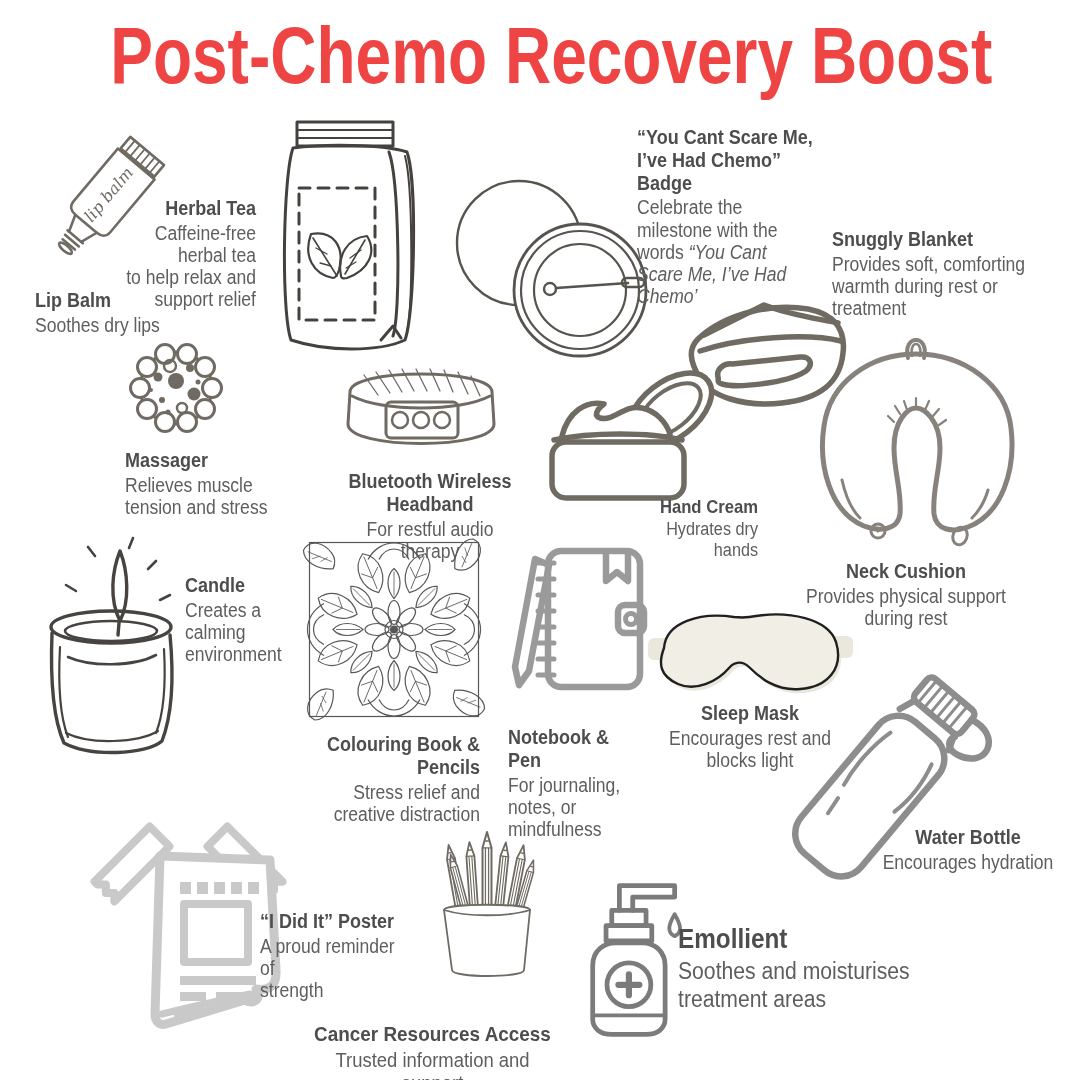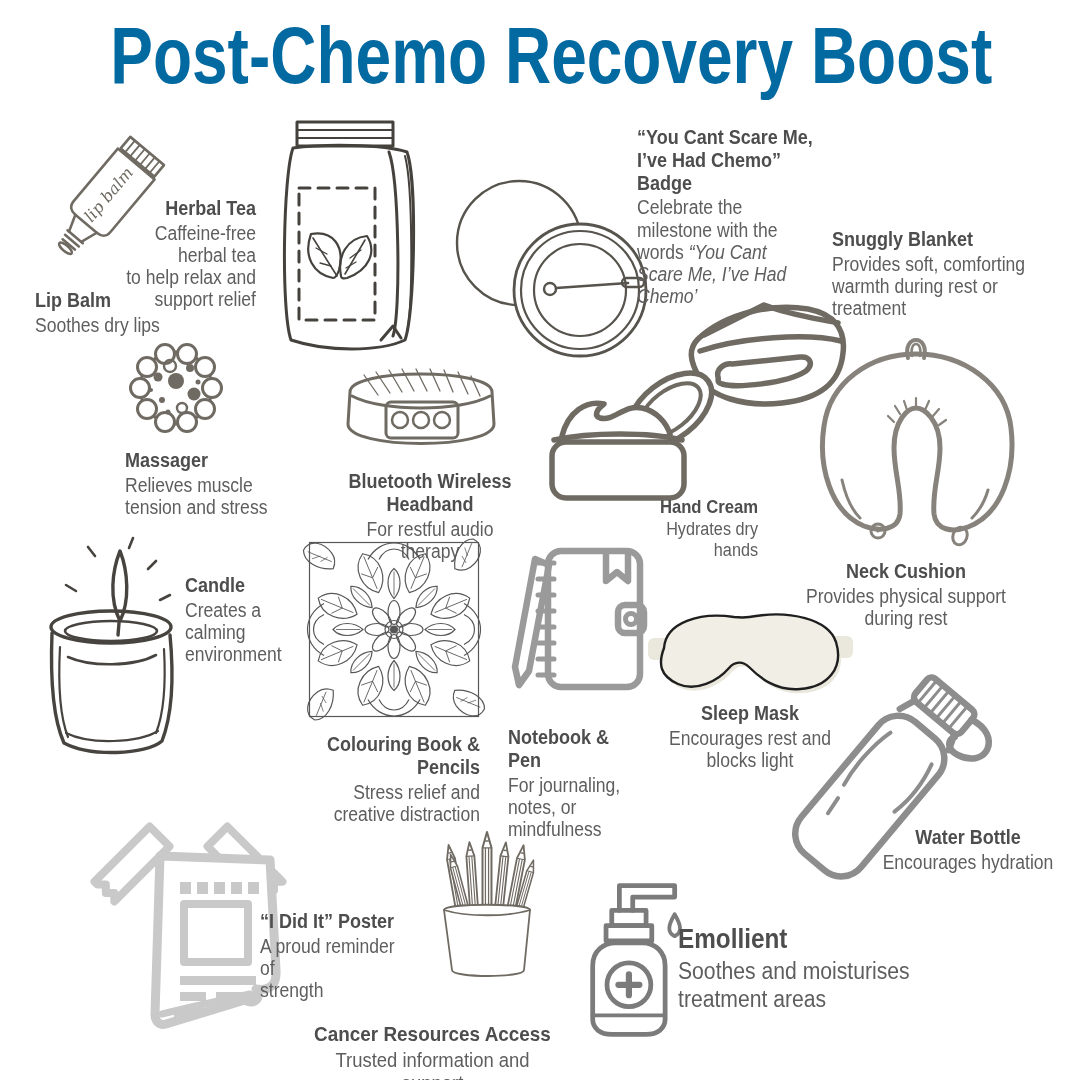--- a/index.html
+++ b/index.html
@@ -1,19 +1,19 @@
 <!DOCTYPE html>
 <html><head>
 <meta charset="utf-8">
 <style>
   html,body{margin:0;padding:0;background:#fff;}
   .canvas{position:relative;width:1080px;height:1080px;background:#ffffff;overflow:hidden;
           font-family:"Liberation Sans",sans-serif;}
   .title{position:absolute;left:0;top:16px;width:100%;text-align:center;
-         font-size:80px;font-weight:bold;color:#0369a1;line-height:1;}
+         font-size:80px;font-weight:bold;color:#ef4444;line-height:1;}
   .title span{display:inline-block;transform:scaleX(.8);white-space:nowrap;}
   .ill{position:absolute;overflow:visible;}
   .item-label{position:absolute;color:#5e5e5e;}
   .item-label h3{font-size:20px;font-weight:bold;color:#4d4d4d;margin:0;line-height:1.14;white-space:pre-line;}
   .item-label p{font-size:19.5px;margin:2px 0 0;line-height:1.14;white-space:pre-line;}
   .item-label i{font-style:italic;}
   .al{text-align:left;transform:scaleX(.9);transform-origin:0 0;}
   .ar{text-align:right;transform:scaleX(.9);transform-origin:100% 0;}
   .ac{text-align:center;transform:scaleX(.9);transform-origin:50% 0;}
   .big h3{font-size:27px;}

